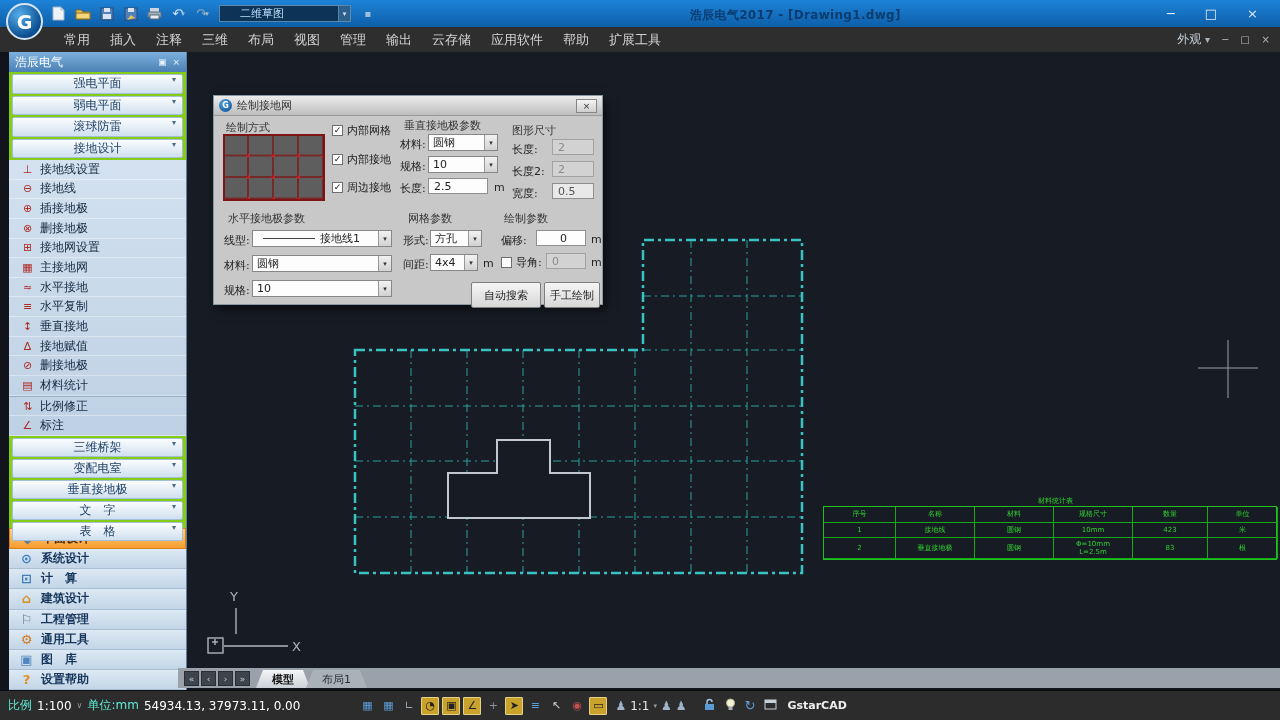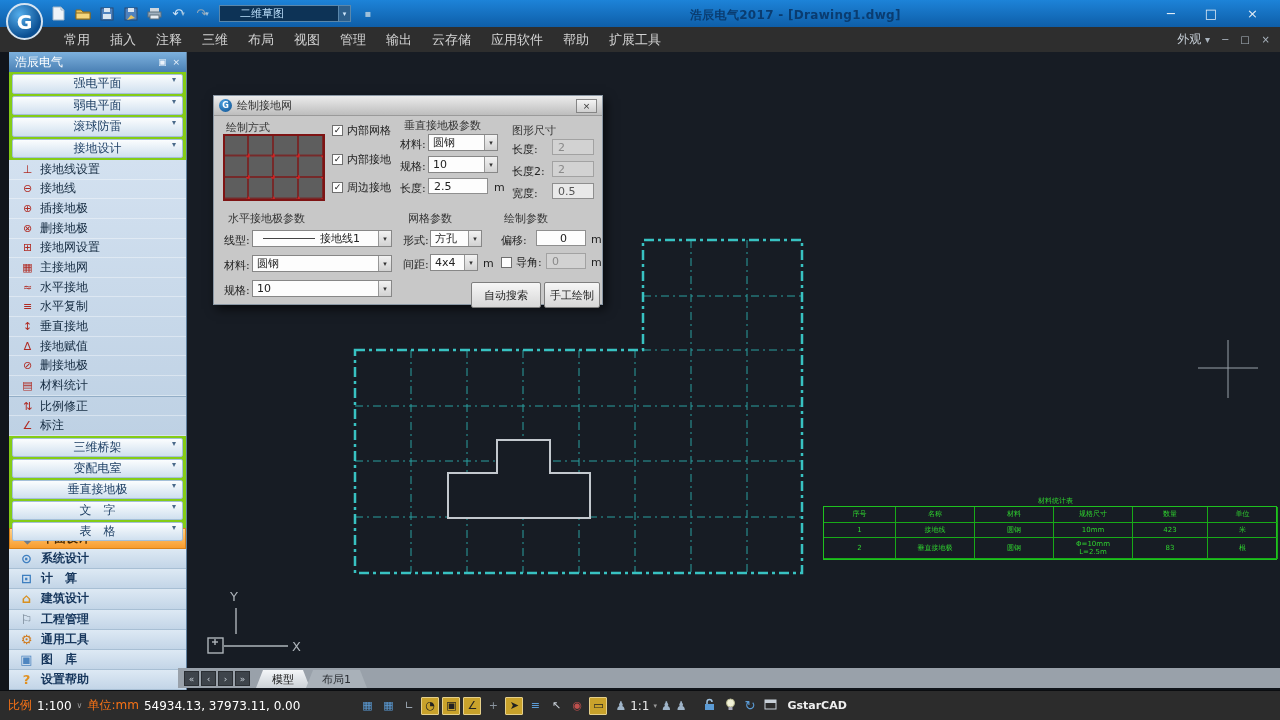--- a/index.html
+++ b/index.html
@@ -92,28 +92,28 @@
 .lt-line{display:inline-block;width:52px;height:1px;background:#444;margin:0 5px 3px 6px}
 
 
 .tabstrip{position:absolute;left:178px;top:668px;width:1102px;height:20px;background:#99a1aa;
   display:flex;align-items:flex-end;z-index:20}
 .tnav{display:flex;gap:2px;margin:0 6px 2px 6px}
 .tnav span{width:15px;height:15px;background:#3e444b;color:#c8d0d8;font-size:9px;
   display:flex;align-items:center;justify-content:center;border:1px solid #2a2e33}
 .tab{height:18px;padding:0 16px;font-size:11px;display:flex;align-items:center;
   clip-path:polygon(7px 0,calc(100% - 7px) 0,100% 100%,0 100%)}
-.tab.model{background:linear-gradient(#f4f6f8,#ccd2d8);color:#111;font-weight:normal}
+.tab.model{background:linear-gradient(#f4f6f8,#ccd2d8);color:#111;font-weight:bold}
 .tab.layout{background:#a9b1b9;color:#2a2e33;margin-left:-4px}
 
 
 .statusbar{position:absolute;left:0;top:690px;width:1280px;height:30px;background:#2c2c2c;
   border-top:1px solid #0b0d10;display:flex;align-items:center;color:#cfcfcf;font-size:12px;z-index:40}
 .sl{display:flex;align-items:center;gap:5px;margin-left:8px;white-space:nowrap}
-.sl .lab{color:#f97316}.sl .val{color:#fff}.sl .crt{font-size:8px;color:#9a9a9a}
+.sl .lab{color:#5eead4}.sl .val{color:#fff}.sl .crt{font-size:8px;color:#9a9a9a}
 .sicons{display:flex;gap:3px;margin-left:58px;align-items:center}
 .sicon{width:18px;height:18px;display:flex;align-items:center;justify-content:center;font-size:11px;
   border:1px solid transparent;border-radius:1px}
 .sicon.active{background:#c9a22b;border-color:#e6d08a;color:#222 !important}
 .zgrp{display:flex;align-items:center;gap:4px;margin-left:8px;color:#9fb4c8}
 .zgrp .zv{color:#e8e8e8}.zgrp .zc{font-size:7px;color:#9a9a9a}
 .toggles{margin-left:auto;display:flex;gap:9px;align-items:center}
 .tgl{padding:1px 4px;color:#c9c9c9;white-space:nowrap}
 .tgl.active{background:#d8a926;color:#111}
 .r-icons{display:flex;gap:9px;margin:0 10px 0 16px;align-items:center}

